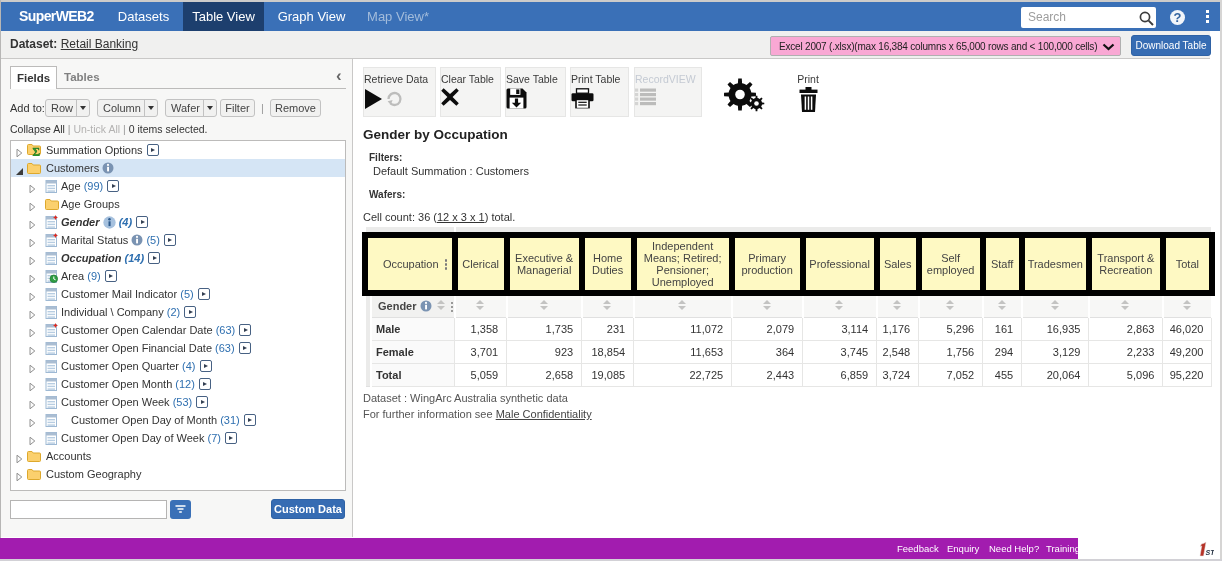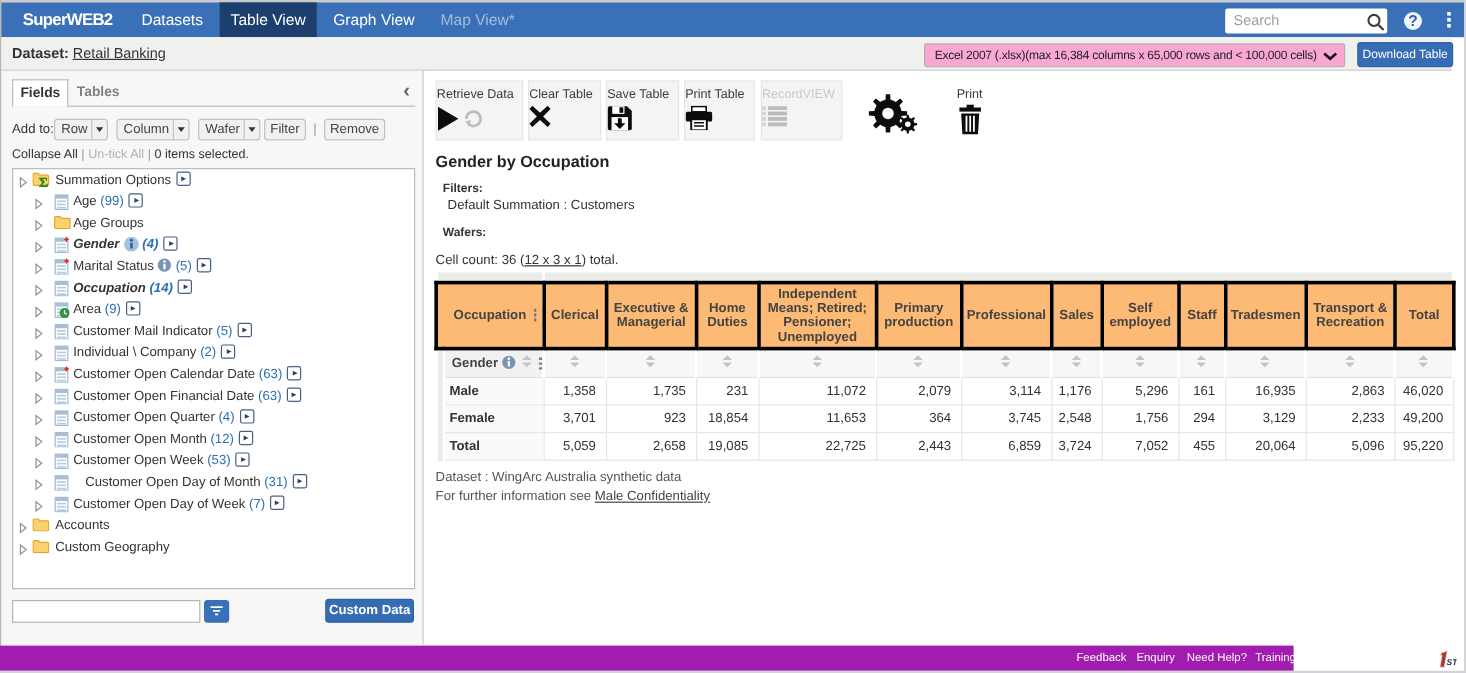--- a/index.html
+++ b/index.html
@@ -61,21 +61,21 @@
 .tbtn { position:absolute; top:8px; height:50px; background:#f4f4f3; border:1px solid #e6e6e5; text-align:left; }
 .tbtn .cap { font-size:10.5px; color:#3a3a3a; line-height:12px; margin-top:5px; white-space:nowrap; }
 .tbtn.dis .cap { color:#c4cad3; }
 #heading { position:absolute; left:9px; top:68px; font-size:13.5px; font-weight:bold; color:#222; }
 .small-b { position:absolute; left:3px; font-size:10px; font-weight:bold; color:#333;margin-left:12px; }
 .small { position:absolute; font-size:11px; color:#333; }
 
 #dtable { position:absolute; left:8px; top:166px; border-collapse:collapse; table-layout:fixed; }
 #dtable td, #dtable th { font-size:11px; color:#333; overflow:hidden; }
 #dtable .drag { background:#ebebea; border:2px solid #fff; height:9px; padding:0; }
-#dtable th { background:#fdba74; border:3px solid #000000; font-weight:bold; color:#444; text-align:center; padding:2px 3px; height:46px; vertical-align:middle; line-height:12px; }
+#dtable th { background:#fef9c3; border:6px solid #000000; font-weight:normal; color:#444; text-align:center; padding:2px 3px; height:46px; vertical-align:middle; line-height:12px; }
 #dtable .srt { background:#f7f7f6; border:2px solid #fff; border-bottom:1px solid #e0e0e0; height:24px; text-align:center; padding:0; }
 #dtable .srt.ghd { background:#f1f1f0; text-align:left; padding-left:6px; font-weight:bold; color:#444; white-space:nowrap; }
 #dtable .strip { background:#ebebea; border:2px solid #fff; border-bottom:1px solid #e0e0e0; padding:0; }
 #dtable td.num { background:#fff; border:1px solid #e6e6e5; text-align:right; padding:0 8px 0 0; height:23px; }
 #dtable td.rlbl { background:#fafafa; border:1px solid #e6e6e5; font-weight:bold; padding-left:4px; }
 .sorticon { display:inline-block; position:relative; width:9px; height:10px; }
 .sorticon:before { content:""; position:absolute; left:0; top:0; border-left:4.5px solid transparent; border-right:4.5px solid transparent; border-bottom:4px solid #c3c3c2; }
 .sorticon:after { content:""; position:absolute; left:0; top:6px; border-left:4.5px solid transparent; border-right:4.5px solid transparent; border-top:4px solid #c3c3c2; }
 .kebab { display:inline-block; position:relative; width:3px; height:11px; vertical-align:middle; }
 .kebab i { position:absolute; left:0; width:2.6px; height:2.6px; border-radius:50%; background:#7b7b7b; }
@@ -152,20 +152,33 @@
   <div id="treebox">
 <div class="trow">
         <span class="ticon" style="left:5px; top:4px"><svg width="7" height="10" viewBox="0 0 7 10">
             <path d="M1 1.2 L5.8 5 L1 8.8 Z" fill="#fcfcfc" stroke="#909090" stroke-width="1"></path>
           </svg></span>
         <span class="ticon" style="left:16px"><svg width="16" height="13" viewBox="0 0 16 13">
             <path d="M0.5 2.5 Q0.5 1.5 1.5 1.5 L5 1.5 L6.2 3 L12.5 3 Q13.5 3 13.5 4 L13.5 10.5 Q13.5 11.5 12.5 11.5 L1.5 11.5 Q0.5 11.5 0.5 10.5 Z" fill="#fbd06d" stroke="#dda82c" stroke-width="1"></path>
             <text x="5.5" y="12.5" font-size="11.5" font-weight="bold" fill="#2f9e2f" stroke="#1a6e1a" stroke-width="0.4" font-family="Liberation Serif">Σ</text>
           </svg></span>
         <span class="tlabel" style="left:35px; ">Summation Options<span class="goarr"></span></span>
+      </div>
+<div class="trow sel">
+        <span class="ticon" style="left:4px; top:4px"><svg width="9" height="9" viewBox="0 0 9 9">
+            <path d="M8 1 L8 8 L1 8 Z" fill="#3c3c3c"></path>
+          </svg></span>
+        <span class="ticon" style="left:16px"><svg width="14" height="12" viewBox="0 0 14 12">
+            <path d="M0.5 2.5 Q0.5 1.5 1.5 1.5 L5 1.5 L6.2 3 L12.5 3 Q13.5 3 13.5 4 L13.5 10.5 Q13.5 11.5 12.5 11.5 L1.5 11.5 Q0.5 11.5 0.5 10.5 Z" fill="#fbd06d" stroke="#dda82c" stroke-width="1"></path>
+          </svg></span>
+        <span class="tlabel" style="left:35px; ">Customers <svg width="12" height="12" viewBox="0 0 12 12" style="vertical-align:-2px">
+            <circle cx="6" cy="6" r="5.5" fill="#7a93b2"></circle>
+            <rect x="5.1" y="4.8" width="1.9" height="4.6" fill="#fff"></rect>
+            <circle cx="6" cy="2.9" r="1.1" fill="#fff"></circle>
+          </svg></span>
       </div>
 <div class="trow">
         <span class="ticon" style="left:18px; top:4px"><svg width="7" height="10" viewBox="0 0 7 10">
             <path d="M1 1.2 L5.8 5 L1 8.8 Z" fill="#fcfcfc" stroke="#909090" stroke-width="1"></path>
           </svg></span>
         <span class="ticon" style="left:34px"><svg width="13" height="14" viewBox="0 0 13 14">
             <rect x="1" y="1.5" width="10.5" height="12" fill="#fff" stroke="#9eb9d4" stroke-width="1"></rect>
             <rect x="1" y="1.5" width="10.5" height="3" fill="#aabdd2"></rect>
             <rect x="2.5" y="6" width="7.5" height="1.4" fill="#b7cde2"></rect>
             <rect x="2.5" y="8.7" width="7.5" height="1.4" fill="#b7cde2"></rect>

